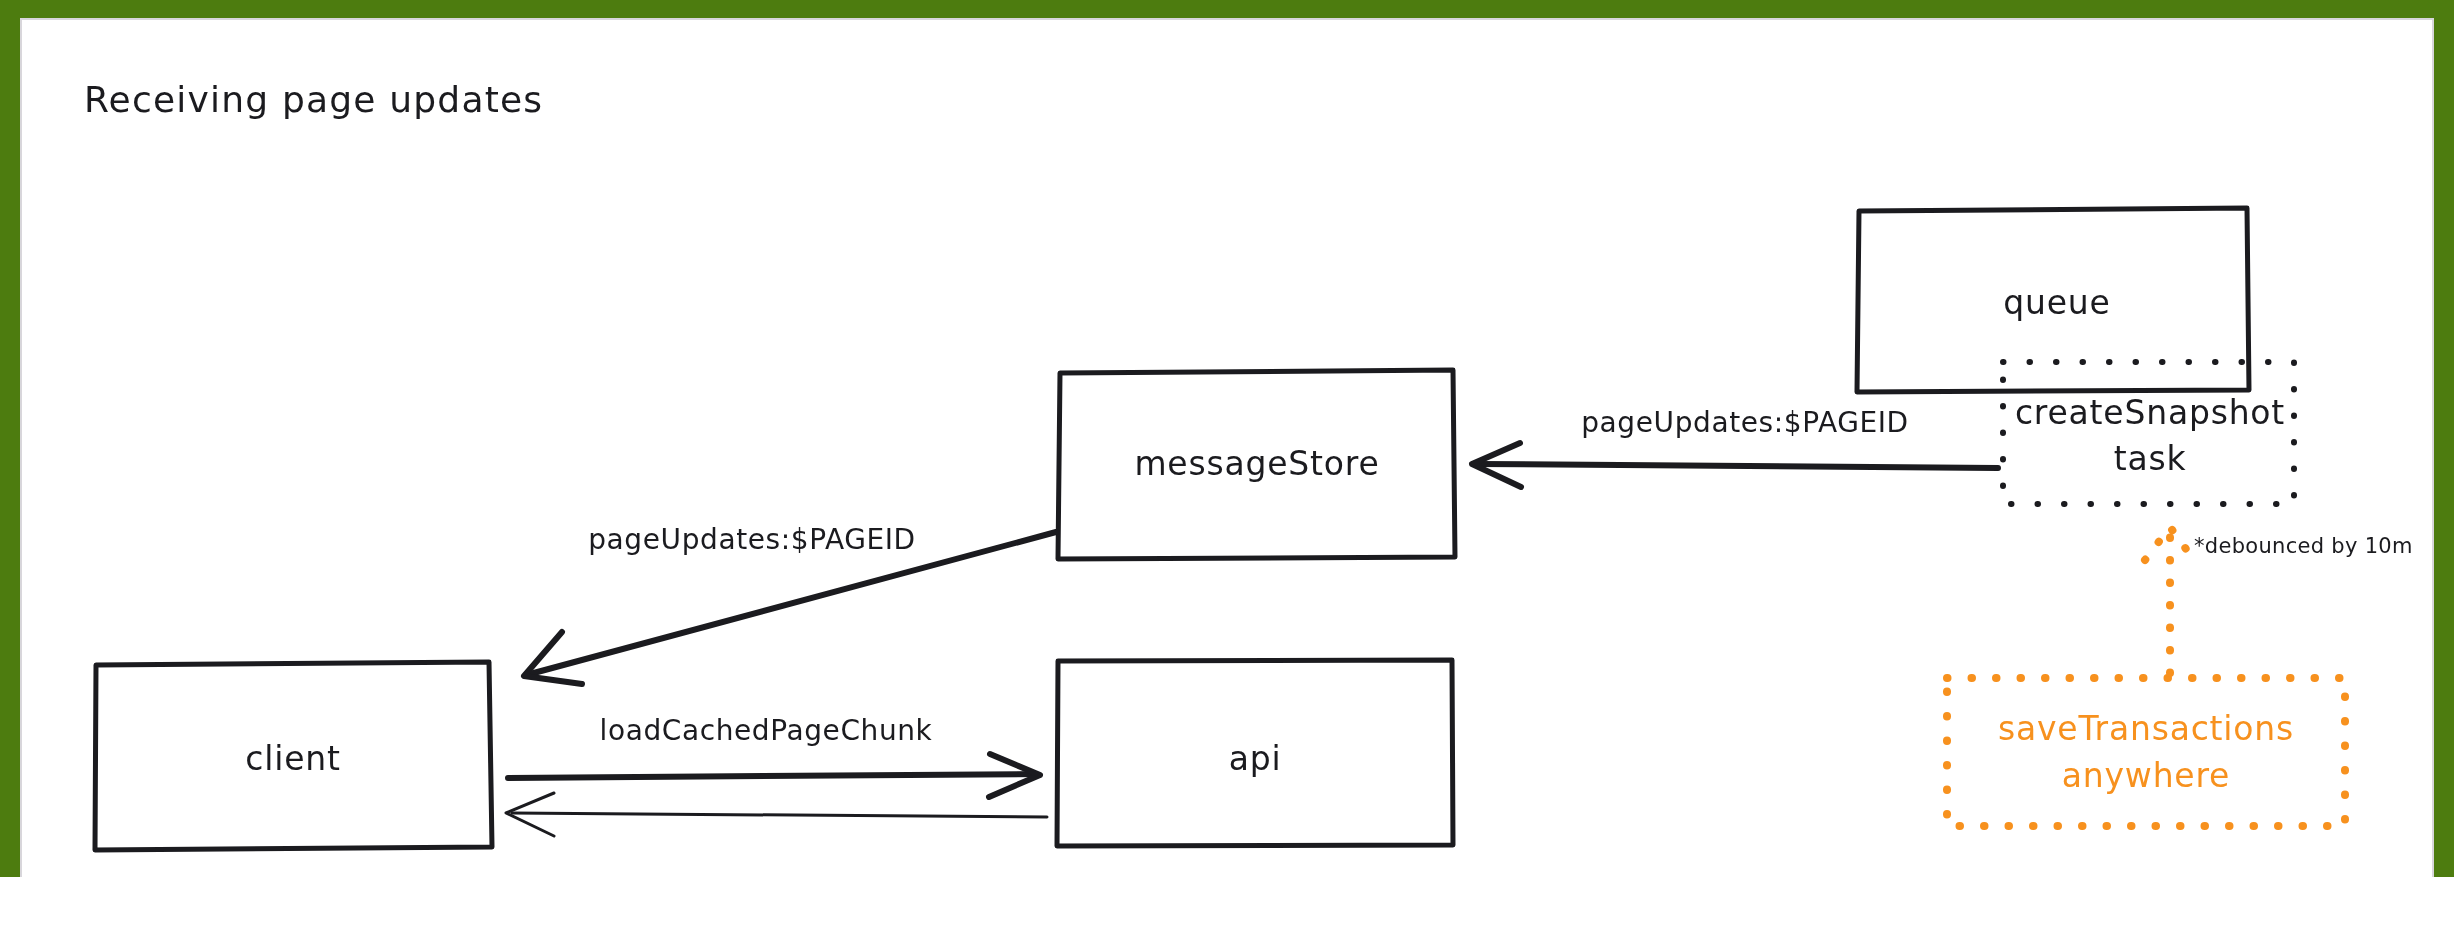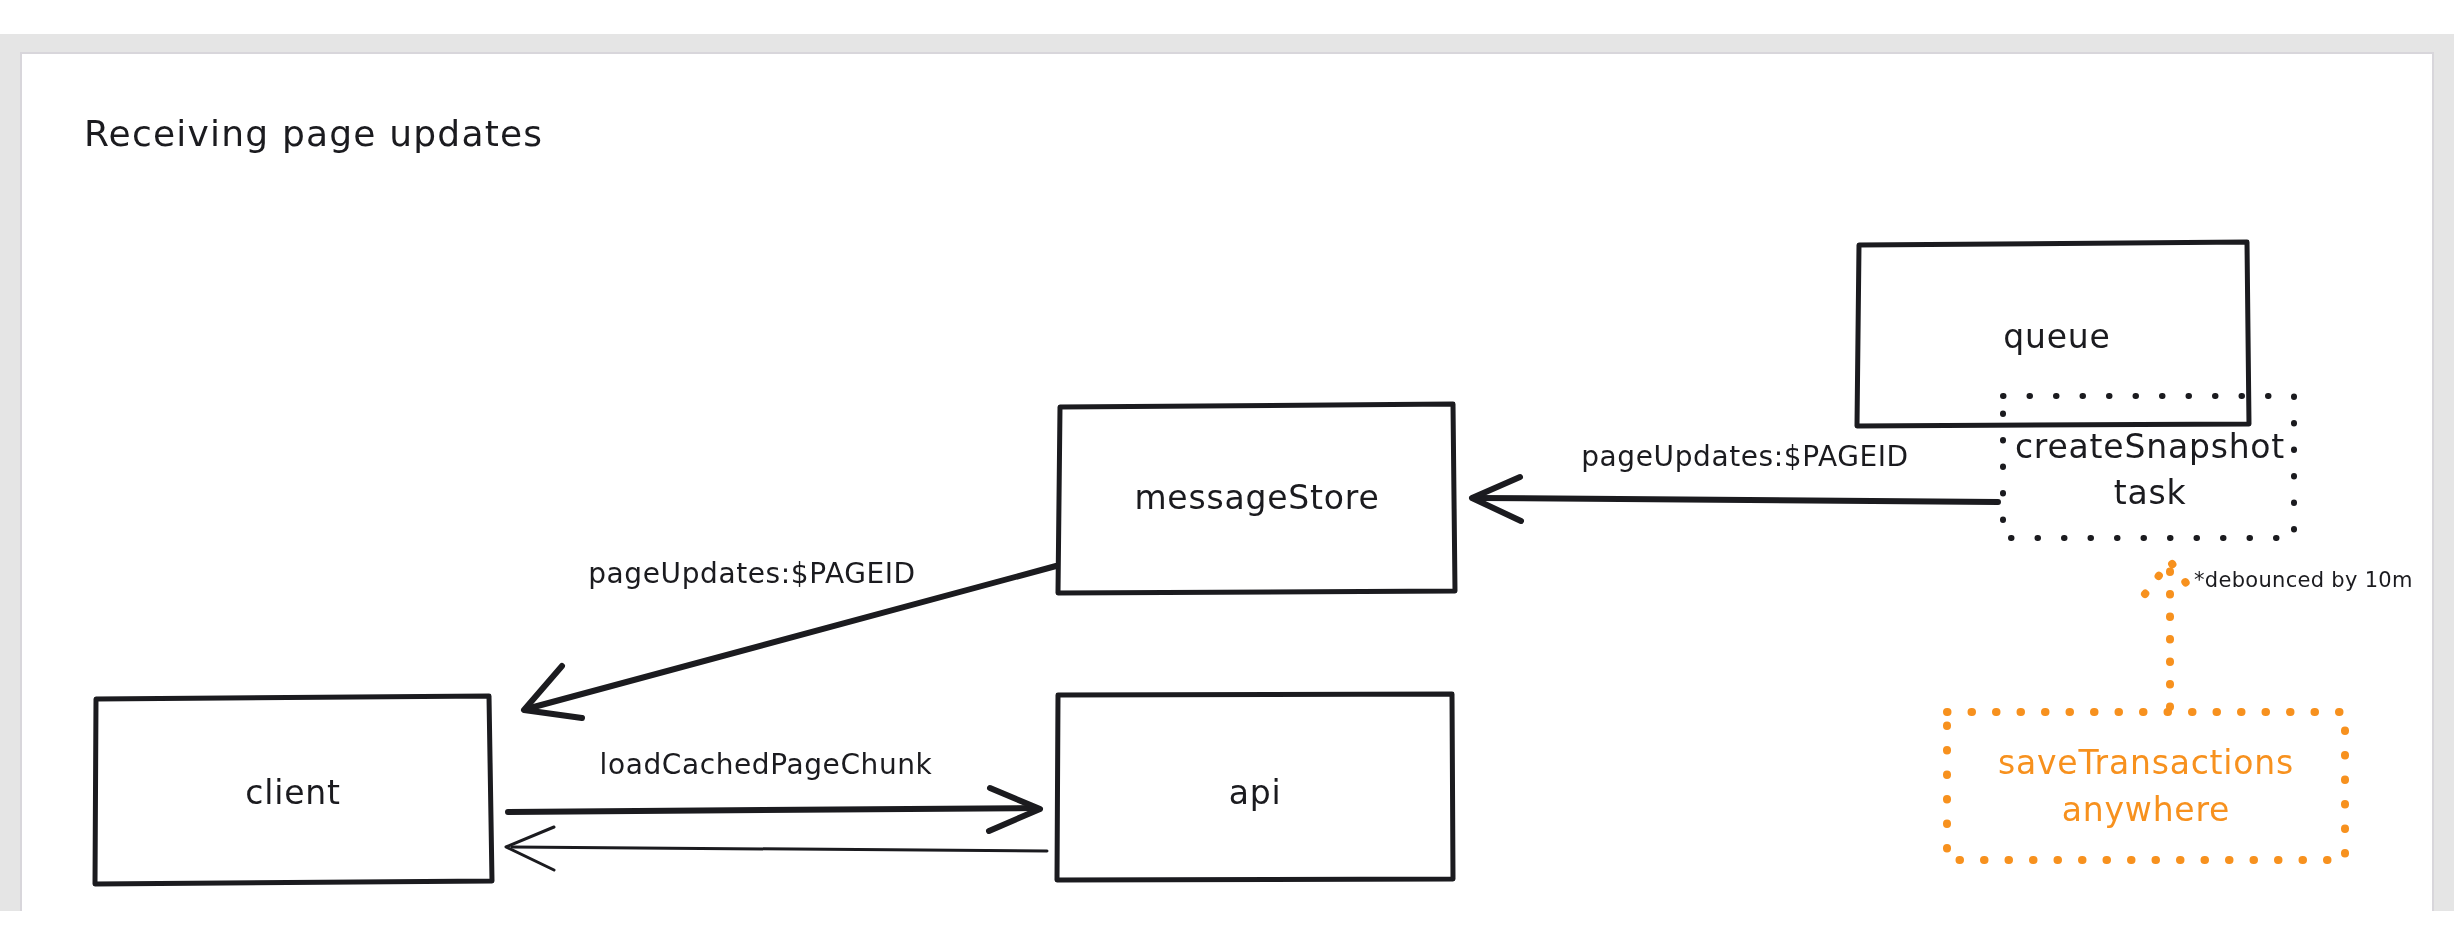--- a/index.html
+++ b/index.html
@@ -4,24 +4,23 @@
 <style>
   html, body {
     margin: 0;
     padding: 0;
     background: #ffffff;
   }
   #canvas {
     position: relative;
     width: 2454px;
     height: 877px;
-    background: #e5e5e5;
+    background: #4d7c0f;
     font-family: "DejaVu Sans", sans-serif;
     overflow: hidden;
-    margin-top: 34px;
   }
   #frame {
     position: absolute;
     left: 20px;
     top: 18px;
     width: 2414px;
     height: 907px;
     border: 2px solid #d8d6db;
     background: #ffffff;
     box-sizing: border-box;

